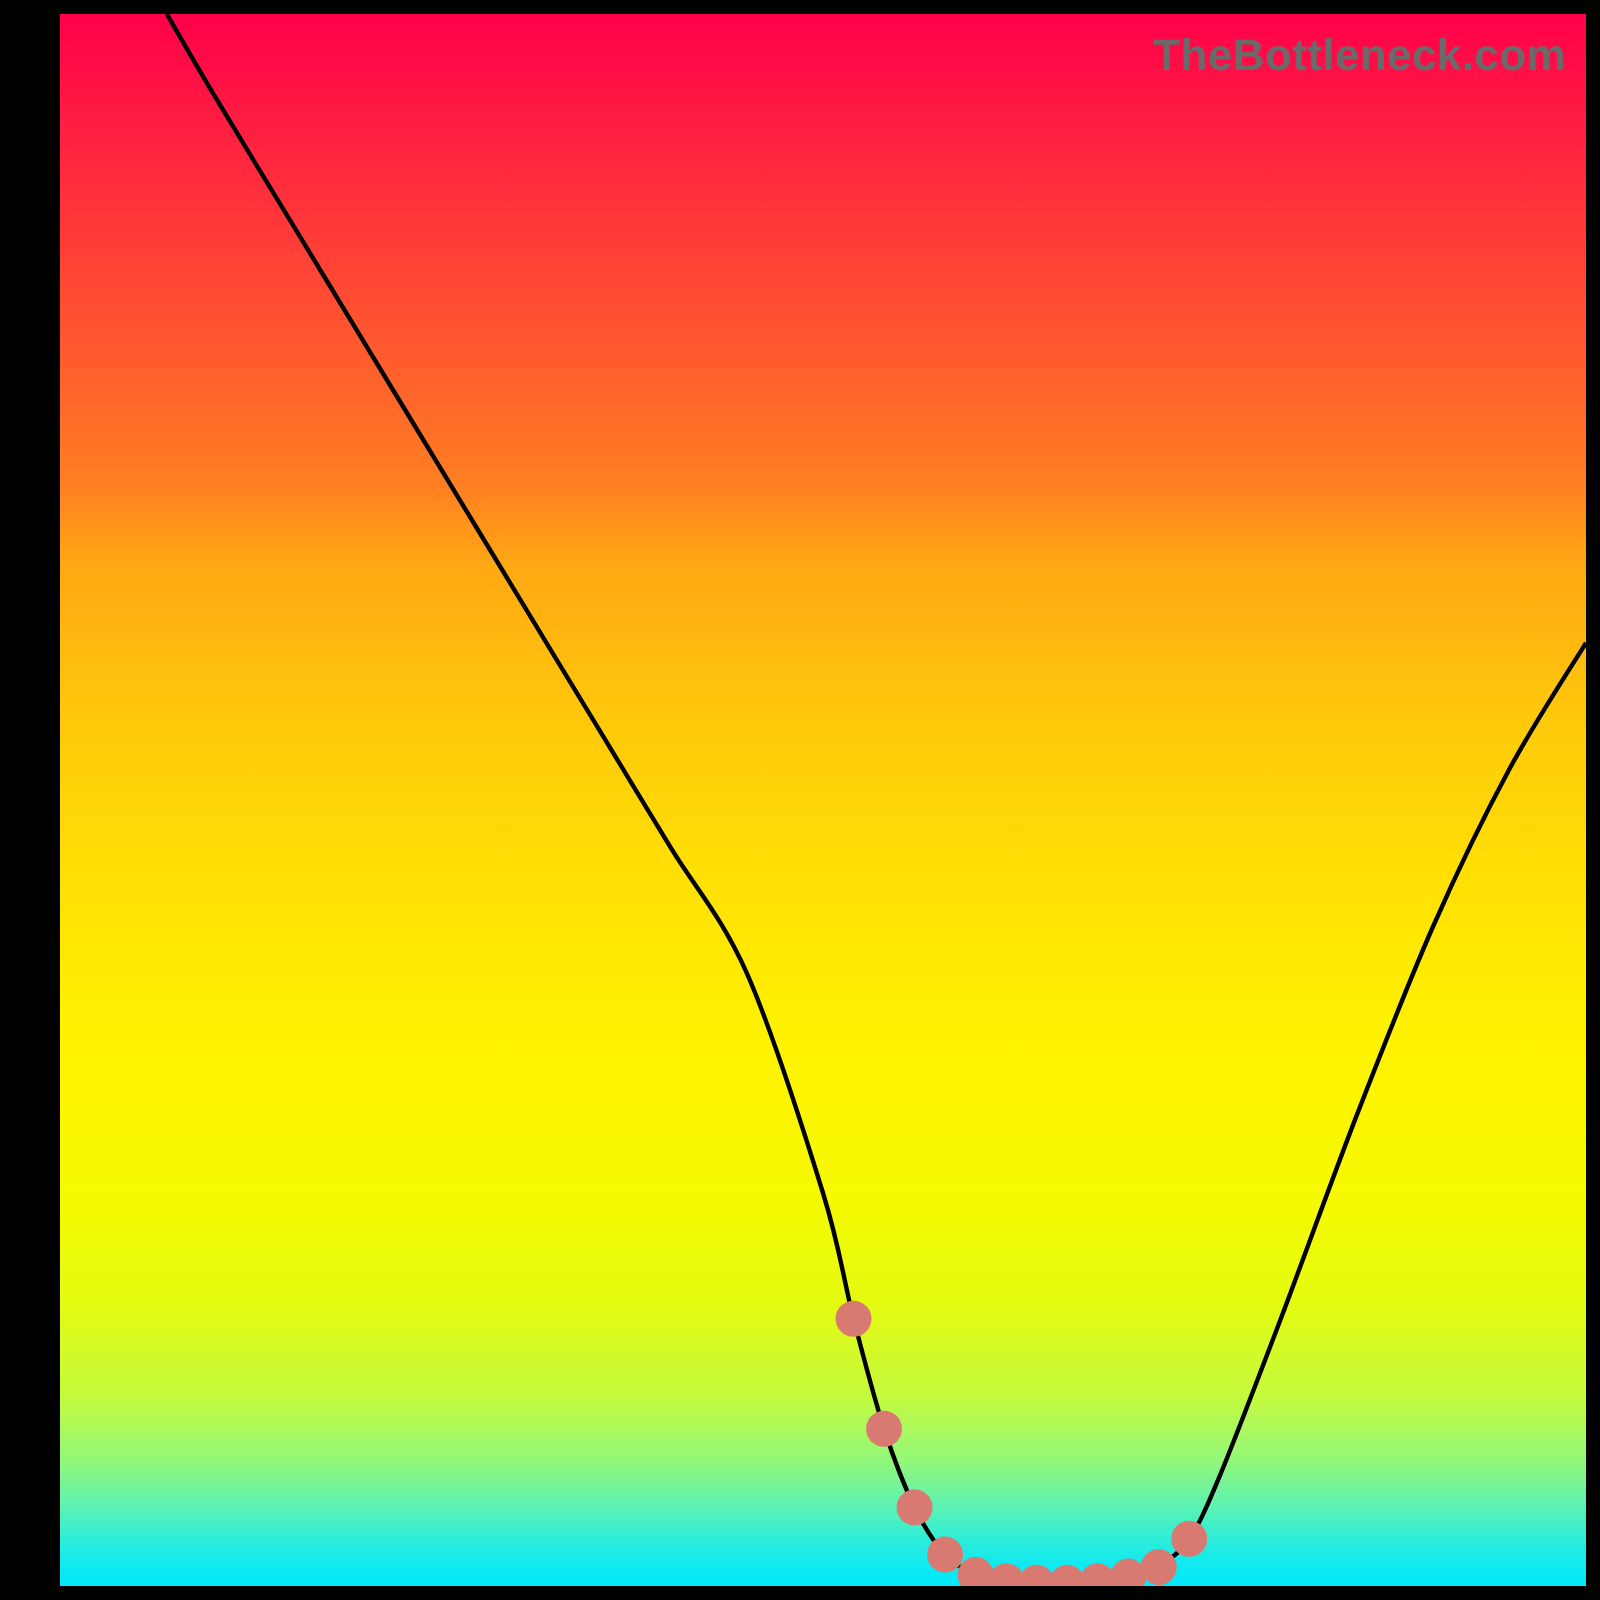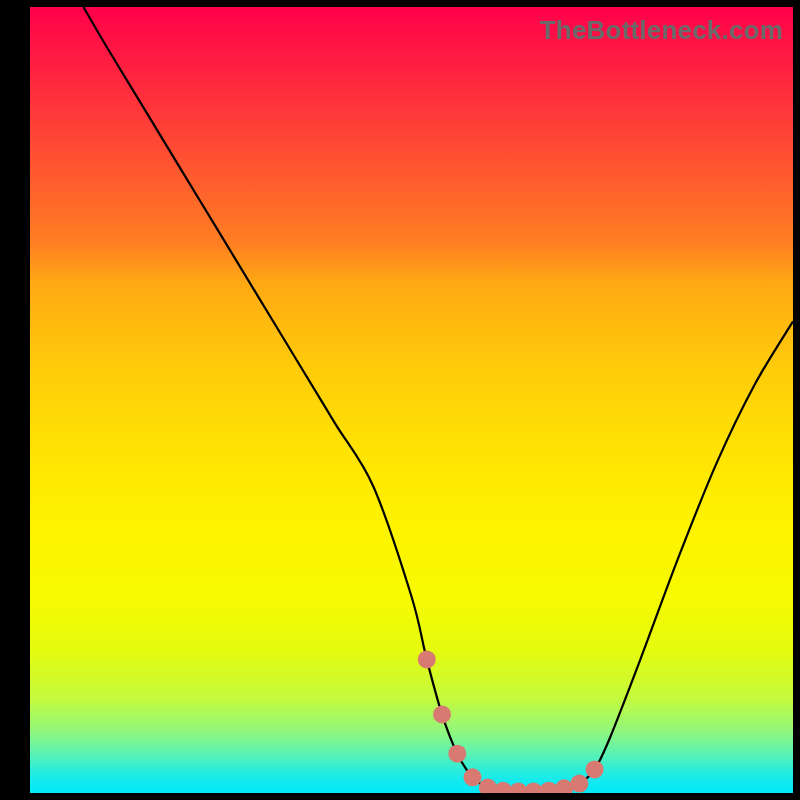--- a/index.html
+++ b/index.html
@@ -34,21 +34,21 @@
       #12eaef 98.5%,
       #00e9fa 100%
     );
     overflow: hidden;
   }
   .watermark {
     position: absolute;
     top: 8px;
     right: 10px;
     font-family: Arial, Helvetica, sans-serif;
-    font-size: 26px;
+    font-size: 22px;
     font-weight: bold;
     color: #6a6a6a;
     letter-spacing: 0.2px;
     z-index: 10;
   }
   svg.curve {
     position: absolute;
     left: 0;
     top: 0;
     width: 763px;

